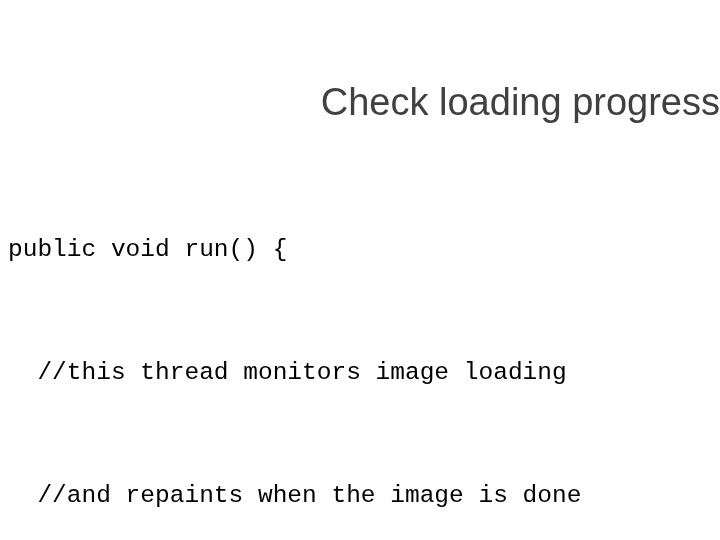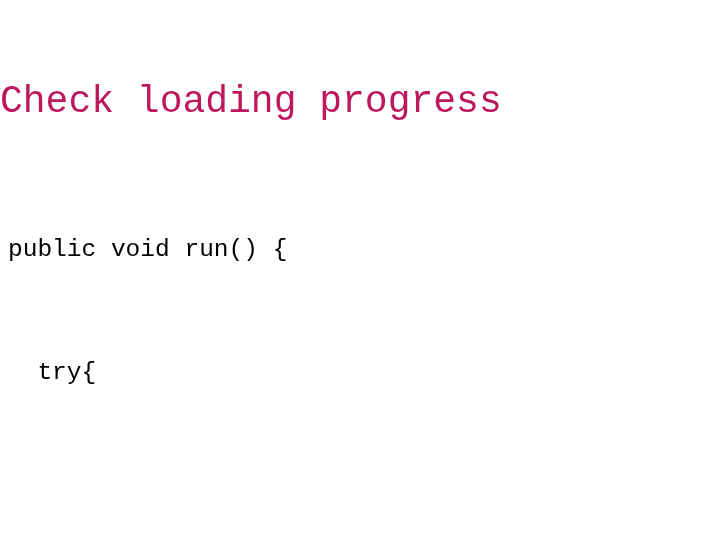--- a/index.html
+++ b/index.html
@@ -20,26 +20,26 @@
     height: 540px;
     background: #ffffff;
     box-sizing: border-box;
   }
 
   .slide-title {
     position: absolute;
     top: 54px;
     left: 0;
     width: 720px;
-    text-align: left;
-    font-family: Liberation Mono, monospace;
+    text-align: right;
+    font-family: Liberation Sans, sans-serif;
     font-size: 38px;
     line-height: 46px;
     font-weight: normal;
-    color: #be185d;
+    color: #404040;
     letter-spacing: 0px;
     white-space: nowrap;
   }
 
   .code-block {
     position: absolute;
     top: 144px;
     left: 8px;
     width: 704px;
     font-family: "Liberation Mono", "DejaVu Sans Mono", monospace;
@@ -59,20 +59,22 @@
 </style>
 </head>
 <body>
 
 <div class="slide">
 
   <h1 class="slide-title">Check loading progress</h1>
 
   <div class="code-block">
     <span class="code-line">public void run() {</span>
+    <span class="code-line">  //this thread monitors image loading</span>
+    <span class="code-line">  //and repaints when the image is done</span>
     <span class="code-line">  try{</span>
     
     
     
     
     
     
   </div>
 
 </div>

